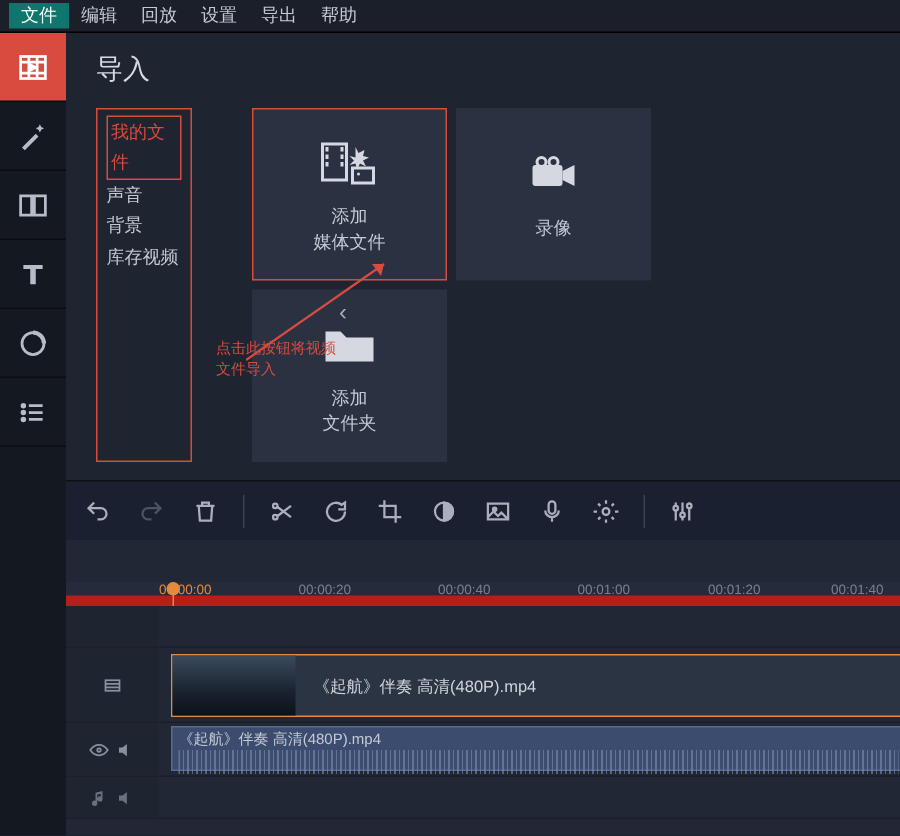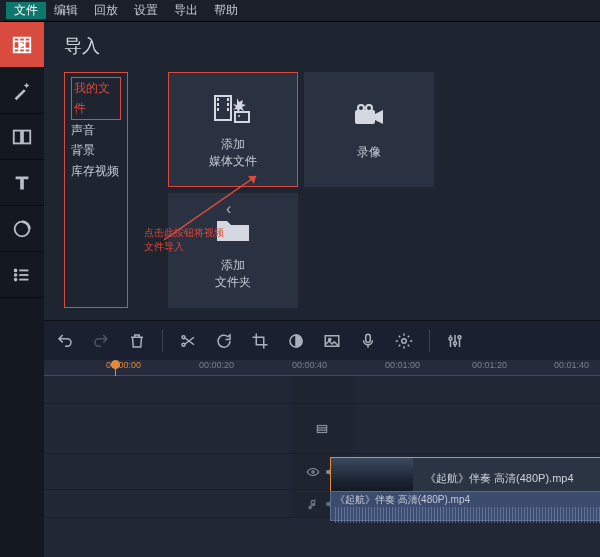--- a/index.html
+++ b/index.html
@@ -24,26 +24,26 @@
 .tile.hl { border: 1px solid #d94a3f; }
 .tile .ic { width: 40px; height: 36px; margin-bottom: 10px; display: flex; align-items: center; justify-content: center; }
 .hint { position: absolute; left: 86px; top: 204px; color: #d94a3f; font-size: 10px; line-height: 1.4; margin-left: 14px; }
 .arrow-line { position: absolute; left: 120px; top: 148px; width: 100px; height: 80px; pointer-events: none; }
 .toolbar2 { height: 40px; background: #1a2030; display: flex; align-items: center; padding: 0 10px; gap: 14px; border-top: 1px solid #0d1016; }
 .toolbar2 .sep { width: 1px; height: 22px; background: #3a4254; }
 .toolbar2 svg { width: 18px; height: 18px; }
 .tb-btn { width: 22px; height: 22px; display: flex; align-items: center; justify-content: center; opacity: 0.85; }
 .tb-btn.dim { opacity: 0.3; }
 .timeline { flex: 1; background: #212735; display: flex; flex-direction: column; }
-.ruler { height: 16px; background: #252b3a; display: flex; font-size: 9px; color: #7a8090; position: relative; padding-left: 62px; border-bottom: 1px solid #b91c1c;}
+.ruler { height: 16px; background: #252b3a; display: flex; font-size: 9px; color: #7a8090; position: relative; padding-left: 62px; border-bottom: 7px solid #b91c1c; margin-top: 28px;}
 .ruler span { position: absolute; }
 .playhead { position: absolute; left: 71px; top: 0; width: 1px; height: 16px; background: #e38a3c; }
 .playhead::before { content: ''; position: absolute; top: 0; left: -4px; width: 9px; height: 9px; background: #e38a3c; border-radius: 50%; }
 .tracks { flex: 1; position: relative; }
-.track-row { display: flex; align-items: center; height: 50px; border-bottom: 1px solid #1a1f2a; flex-direction: column; }
+.track-row { display: flex; align-items: center; height: 50px; border-bottom: 1px solid #1a1f2a; }
 .track-row.audio { height: 36px; }
 .track-row.small { height: 28px; }
 .track-head { width: 62px; display: flex; align-items: center; justify-content: center; gap: 4px; background: #1e2430; height: 100%; }
 .track-head svg { width: 14px; height: 14px; }
 .clip-area { flex: 1; position: relative; height: 100%; }
 .video-clip { position: absolute; left: 8px; top: 4px; height: 42px; width: 490px; background: #2a3442; border: 1px solid #e38a3c; display: flex; align-items: center; font-size: 11px; color: #d0d4da; }
 .video-clip .thumb { width: 82px; height: 100%; background: linear-gradient(#3a4a5e, #1a2230 60%, #0d1218); margin-right: 12px; }
 .audio-clip { position: absolute; left: 8px; top: 2px; height: 30px; width: 490px; background: #3b4c6e; border: 1px solid #5a6b8e; font-size: 10px; padding: 1px 4px; }
 .wave { height: 16px; background: repeating-linear-gradient(90deg, #7a8db5 0 1px, transparent 1px 3px); opacity: 0.6; }
 </style>

